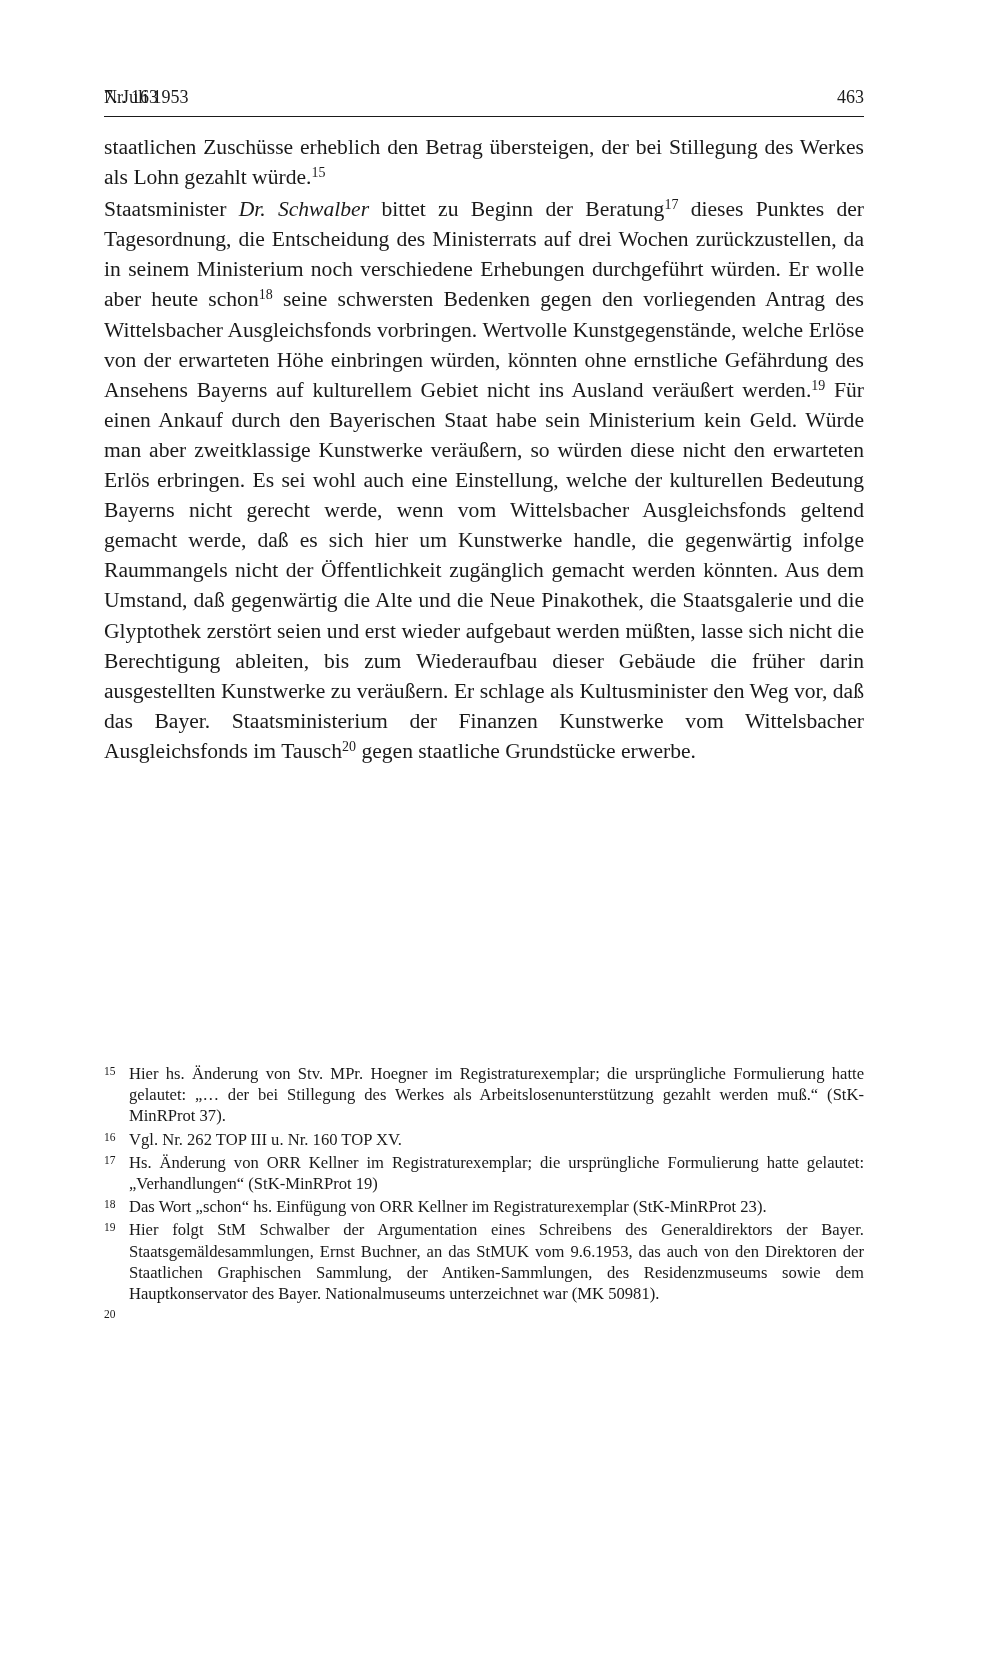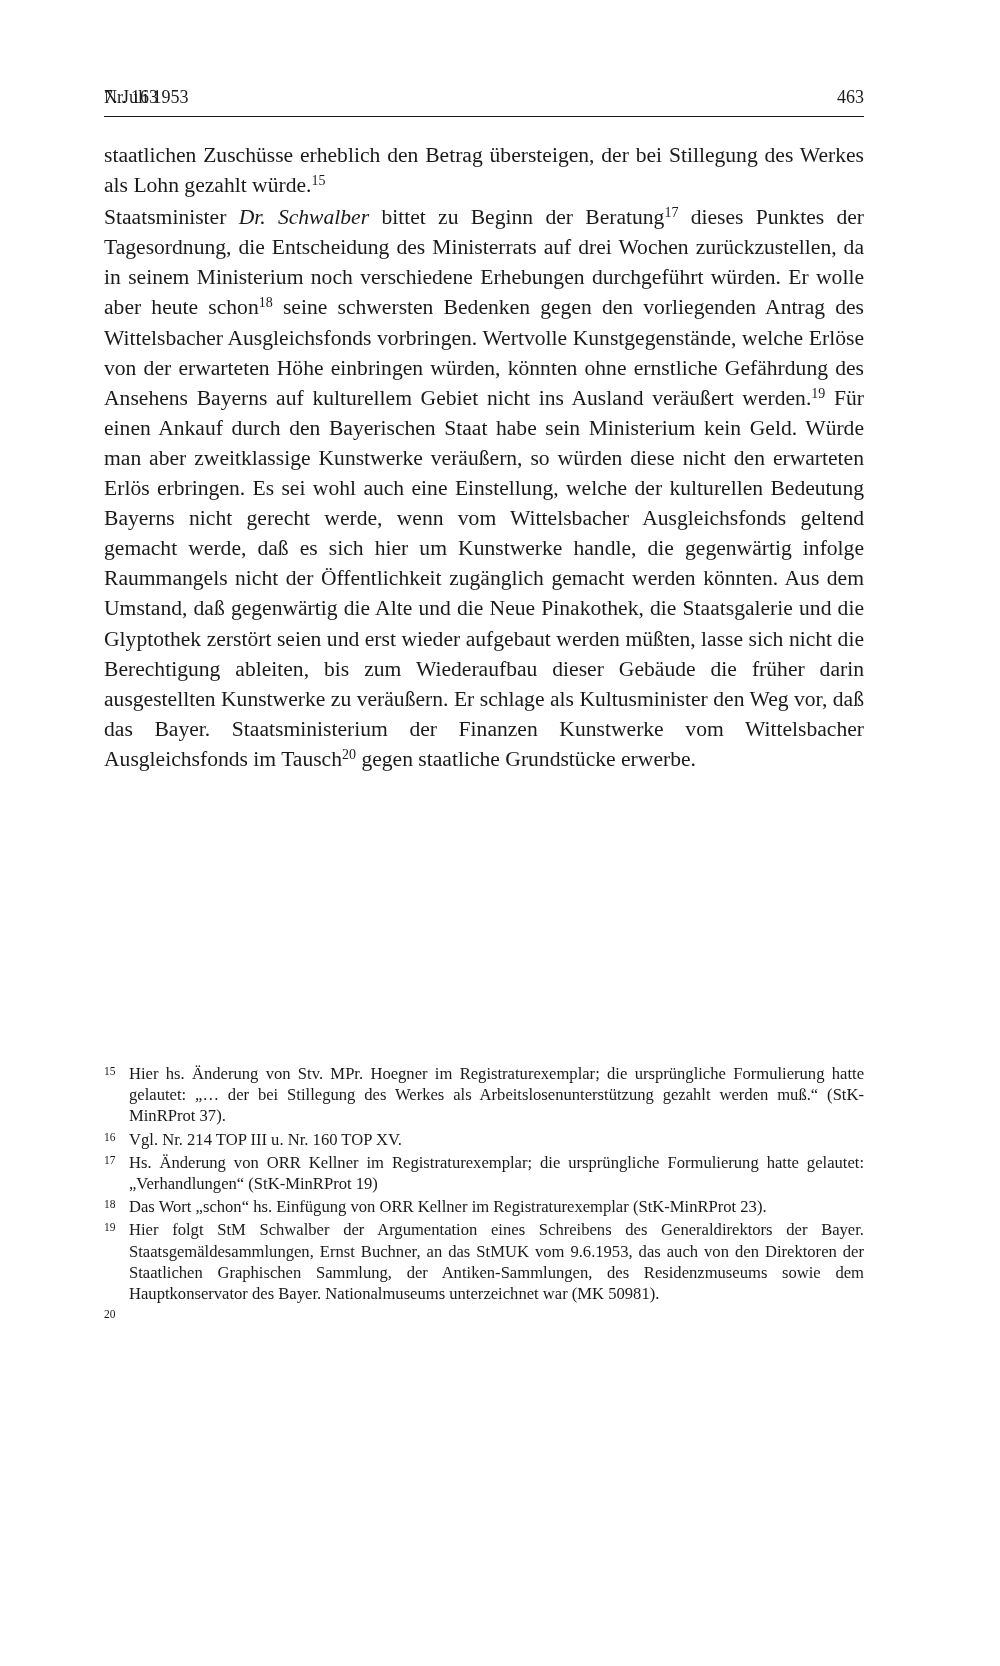--- a/index.html
+++ b/index.html
@@ -26,21 +26,21 @@
       height: 38px;
       border-bottom: 1.3px solid #1a1a1a;
       font-size: 18px;
       line-height: 30px;
     }
     .running-head .left { position: absolute; left: 0; top: 4px; }
     .running-head .center { position: absolute; left: 0; right: 0; top: 4px; text-align: left; }
     .running-head .right { position: absolute; right: 0; top: 4px; text-align: right; }
 
     .body-text {
-      margin-top: 23px;
+      margin-top: 15px;
       font-size: 21.6px;
       line-height: 30.1px;
       text-align: justify;
       hyphens: manual;
     }
     .body-text p {
       margin: 0;
     }
     .body-text p.indent {
       text-indent: 20px;
@@ -102,21 +102,21 @@
   </div>
 </div>
 
 <div class="footnotes">
   <div class="footnote">
     <span class="fn-num">15</span>
     <span>Hier hs. Änderung von Stv. MPr. Hoegner im Registraturexemplar; die ursprüngliche Formu­lierung hatte gelautet: „… der bei Stillegung des Werkes als Arbeitslosenunterstützung gezahlt werden muß.“ (StK-MinRProt 37).</span>
   </div>
   <div class="footnote">
     <span class="fn-num">16</span>
-    <span>Vgl. Nr. 214 TOP III u. Nr. 160 TOP XV.</span>
+    <span>Vgl. Nr. 262 TOP III u. Nr. 160 TOP XV.</span>
   </div>
   <div class="footnote">
     <span class="fn-num">17</span>
     <span>Hs. Änderung von ORR Kellner im Registraturexemplar; die ursprüngliche Formulierung hatte gelautet: „Verhandlungen“ (StK-MinRProt 19)</span>
   </div>
   <div class="footnote">
     <span class="fn-num">18</span>
     <span>Das Wort „schon“ hs. Einfügung von ORR Kellner im Registraturexemplar (StK-MinRProt 23).</span>
   </div>
   <div class="footnote">

